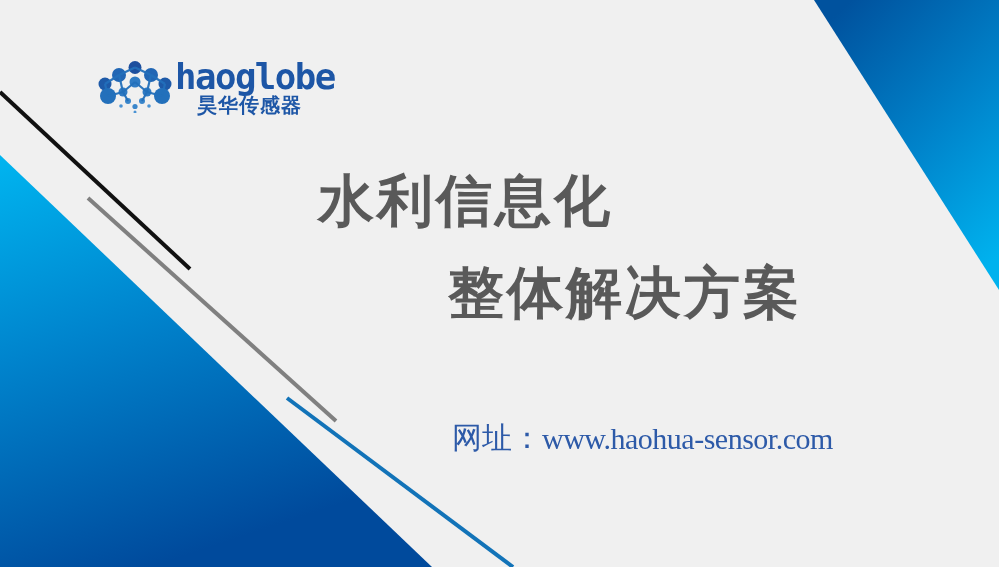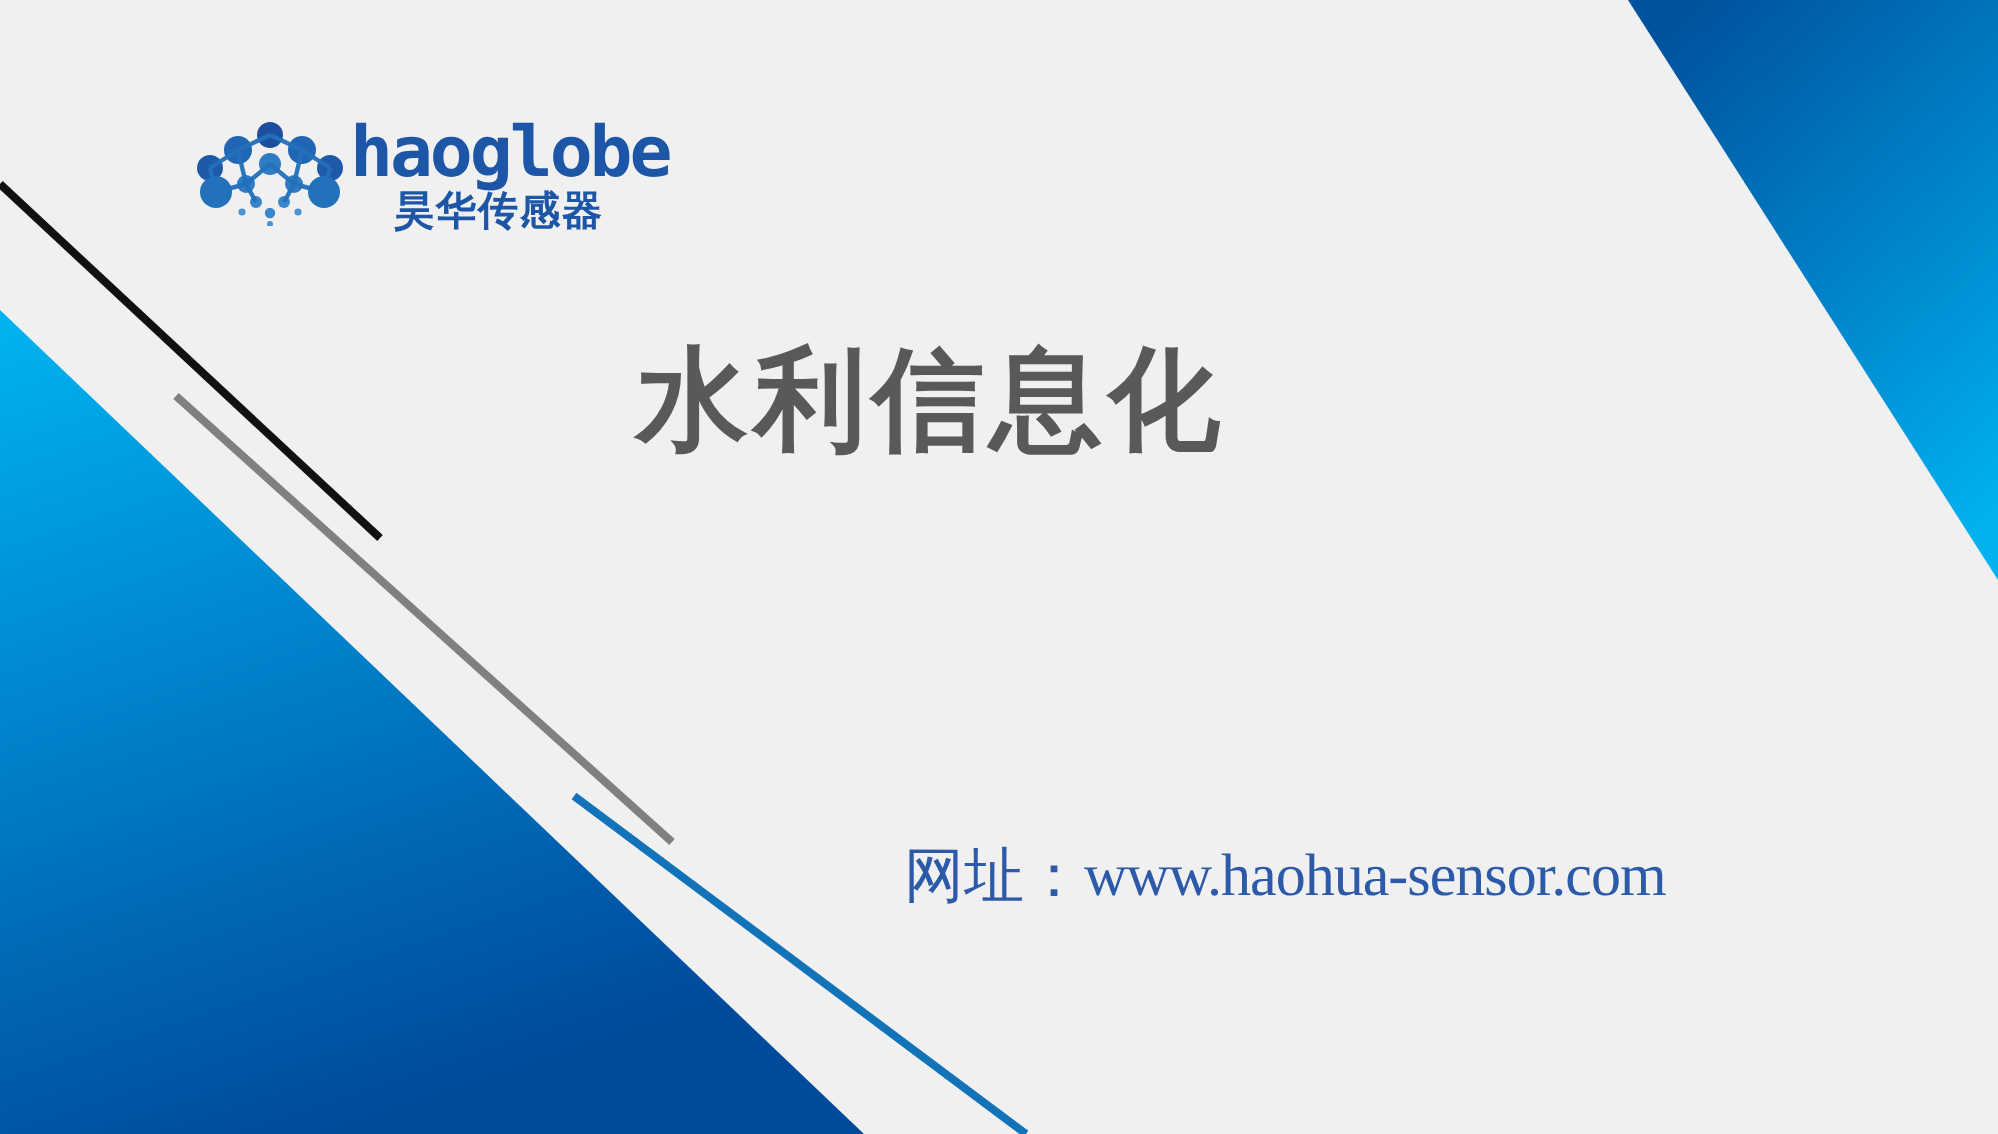--- a/index.html
+++ b/index.html
@@ -185,18 +185,19 @@
     </svg>
 
     <div id="logo-text-wrap">
       <div id="logo-wordmark">haoglobe</div>
       <div id="logo-subtitle">昊华传感器</div>
     </div>
   </div>
 
   <div class="title-line" id="title-line-1">水利信息化</div>
 
+  <div class="title-line" id="title-line-2">整体解决方案</div>
 
   <div id="website-line">
     <span id="website-label">网址：</span><span id="website-url">www.haohua-sensor.com</span>
   </div>
 
 </div>
 
 </body></html>

